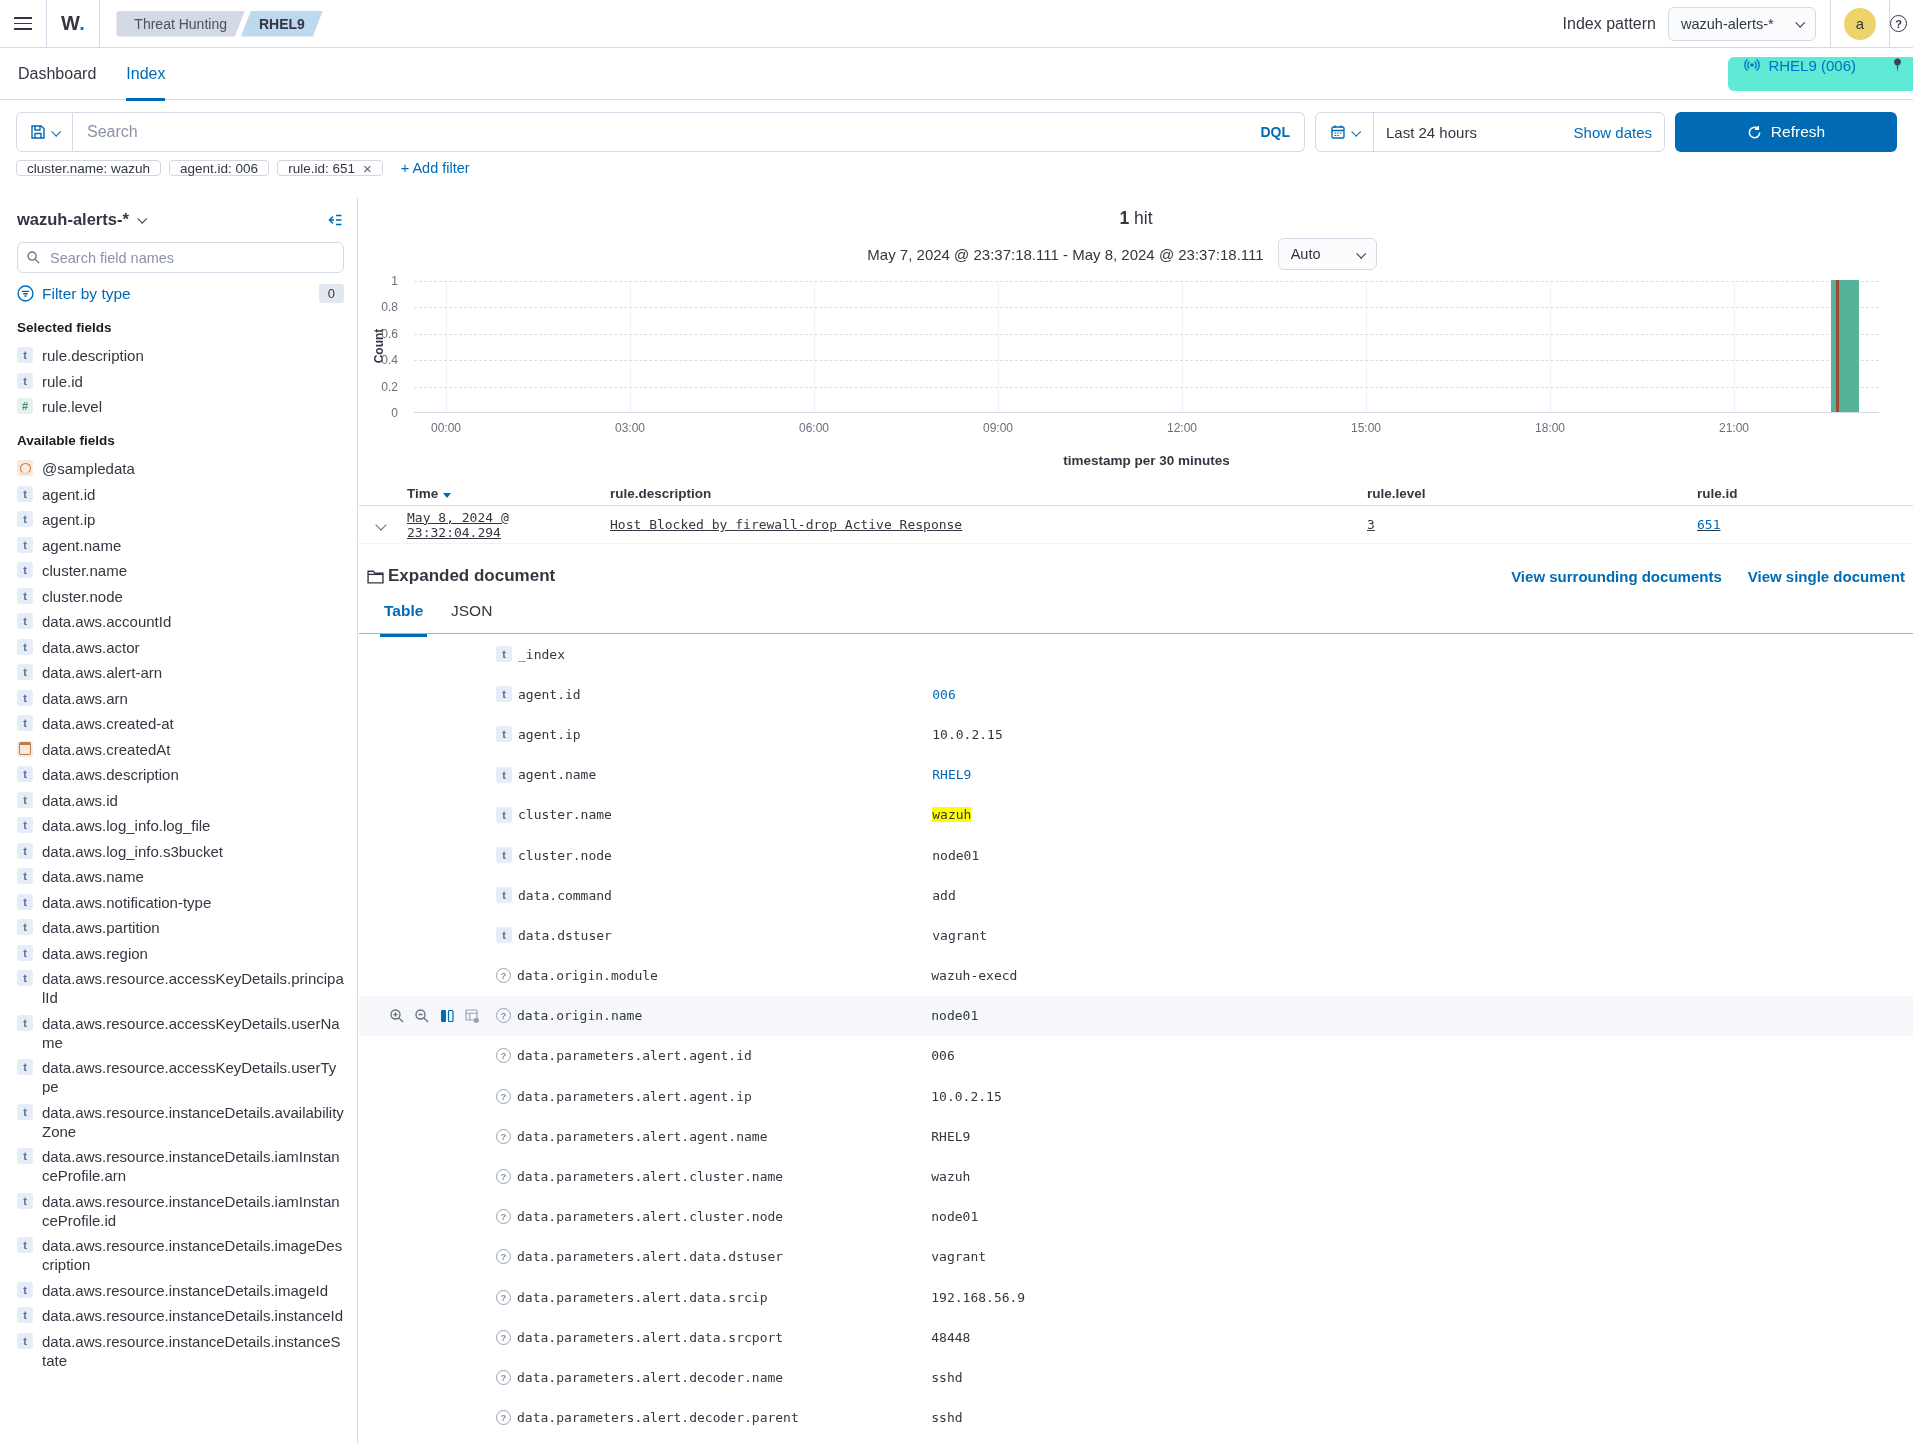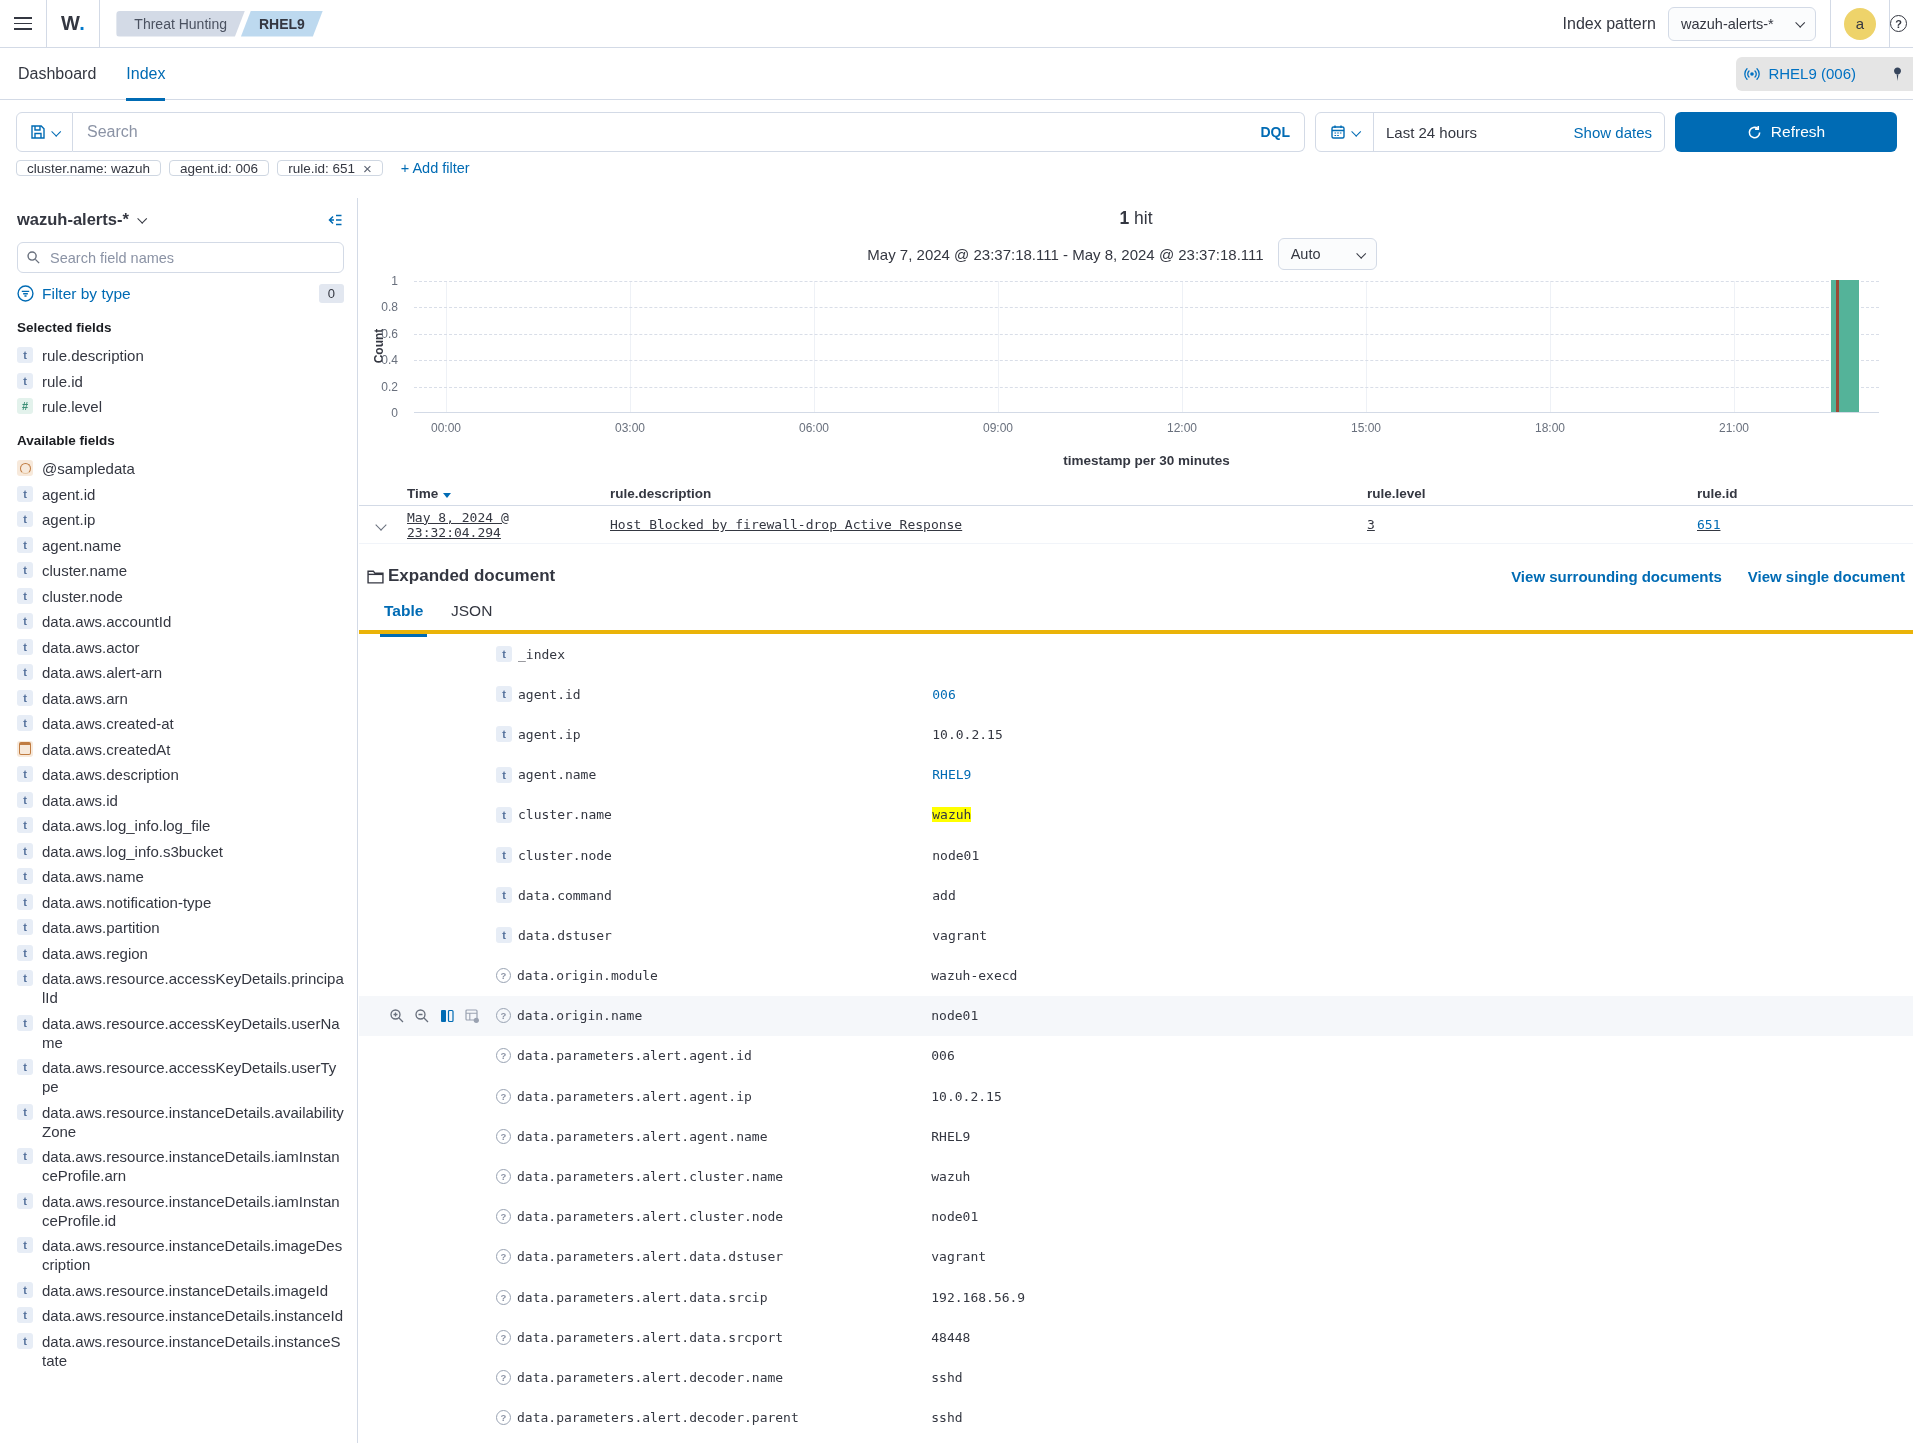--- a/index.html
+++ b/index.html
@@ -35,22 +35,22 @@
   .help { width:17px; height:17px; border:1.5px solid #343741; border-radius:50%;
     display:flex; align-items:center; justify-content:center; font-size:11px; font-weight:700; margin-right:6px; cursor:pointer; }
 
   
   #navrow { position:absolute; top:48px; left:0; width:100%; height:52px;
             border-bottom:1px solid #d3dae6; display:flex; align-items:center; background:#fff; }
   .tab { font-size:16px; margin-left:30px; height:52px; display:flex; align-items:center; cursor:pointer; position:relative; }
   .tab:first-child { margin-left:18px; }
   .tab.active { color:#006BB4; font-weight:500; }
   .tab.active::after { content:""; position:absolute; left:0; right:0; bottom:-1px; height:2.5px; background:#006BB4; }
-  .agent-badge { margin-left:auto; height:34px; background:#e5e5e5; color:#0071c2; font-size:15px;
-    display:flex; align-items:center; padding:0 8px 0 8px; border-radius:6px 0 0 6px; cursor:pointer; }
+  .agent-badge { margin-left:auto; height:34px; background:#5eead4; color:#0071c2; font-size:15px;
+    display:flex; padding:0 8px 0 16px; border-radius:6px 0 0 6px; cursor:pointer; }
   .agent-badge .txt { margin:0 34px 0 8px; }
 
   
   #searchrow { position:absolute; top:112px; left:16px; right:16px; height:40px; display:flex; }
   .save-btn { width:57px; border:1px solid #d3dae6; border-radius:6px 0 0 6px; background:#fff;
     display:flex; align-items:center; justify-content:center; gap:6px; color:#006BB4; cursor:pointer; }
   .q-input { flex:1; border:1px solid #d3dae6; border-left:none; border-radius:0 6px 6px 0; background:#fff;
     display:flex; align-items:center; padding:0 14px; margin-right:10px; }
   .q-input .ph { color:#8b93a5; font-size:16px; flex:1; }
   .dql { color:#006BB4; font-size:14px; font-weight:600; cursor:pointer; }
@@ -153,21 +153,21 @@
     font-size:13px;text-decoration:underline; }
   .exp-chev { display:inline-block; width:8px; height:8px; border-right:1.6px solid #69707d;
     border-bottom:1.6px solid #69707d; transform:rotate(45deg); cursor:pointer; }
   .link { color:#006BB4; }
 
   
   .exp-head { position:absolute; top:368px; left:8px; right:8px; display:flex; align-items:center; }
   .exp-title { font-size:17px; font-weight:700; margin-left:4px; }
   .exp-links { margin-left:auto; display:flex; gap:26px; }
   .exp-links span { color:#006BB4; font-size:15px; font-weight:600; cursor:pointer; }
-  .doc-tabs { position:absolute; top:404px; left:0; right:0; height:32px; border-bottom:4px solid #eab308; }
+  .doc-tabs { position:absolute; top:404px; left:0; right:0; height:32px; border-bottom:1px solid #eab308; }
   .doc-tab { position:absolute; top:0; height:31px; font-size:15.5px; cursor:pointer; }
   .doc-tab.table { left:25px; color:#006BB4; font-weight:600; }
   .doc-tab.table::after { content:""; position:absolute; left:-4px; right:-4px; bottom:-4px; height:3px; background:#006BB4; }
   .doc-tab.json { left:92px; }
 
   
   #docrows { position:absolute; top:436px; left:0; right:0; }
   .doc-row { display:flex; align-items:center; height:40.2px; padding-left:28px; }
   .doc-row.hover { background:#f5f7fa; }
   .row-actions { width:109px; display:flex; align-items:center; gap:5px; visibility:hidden; }

